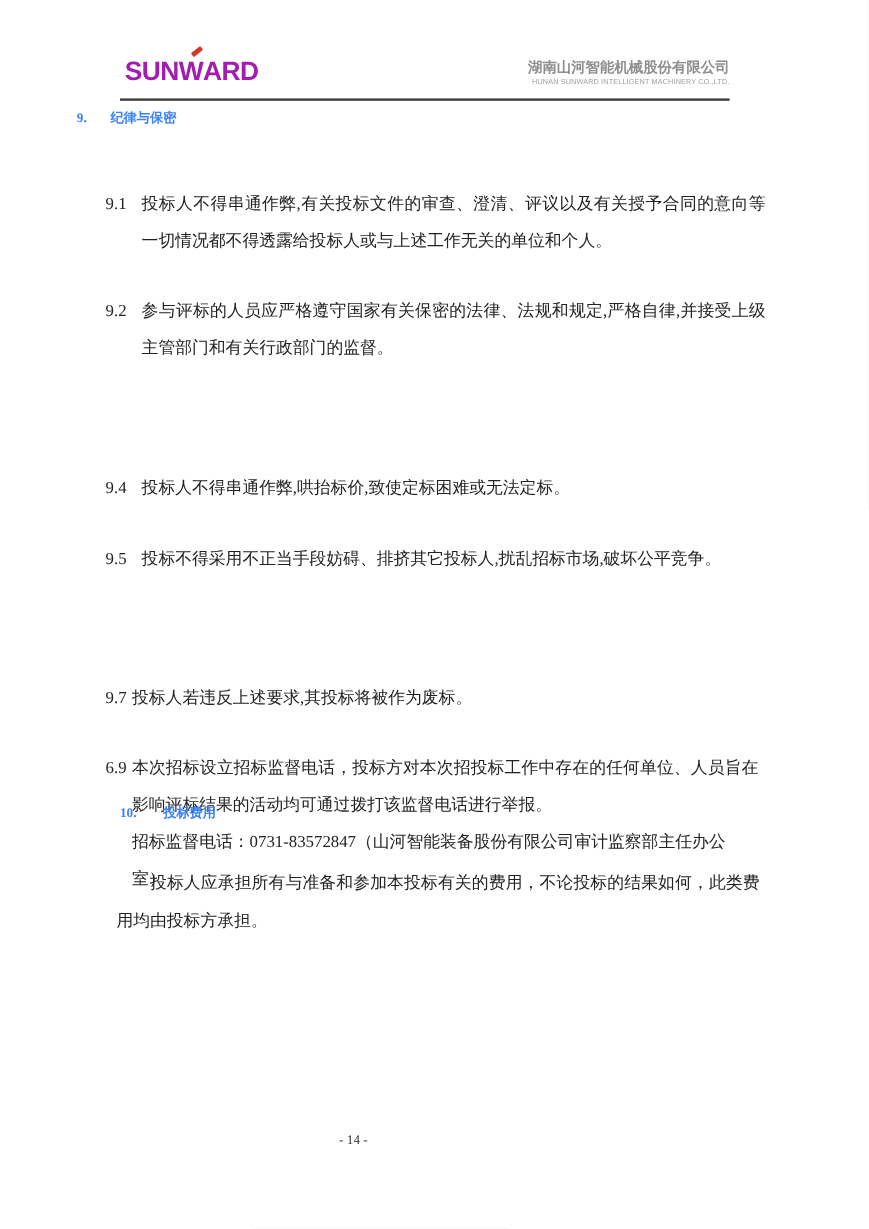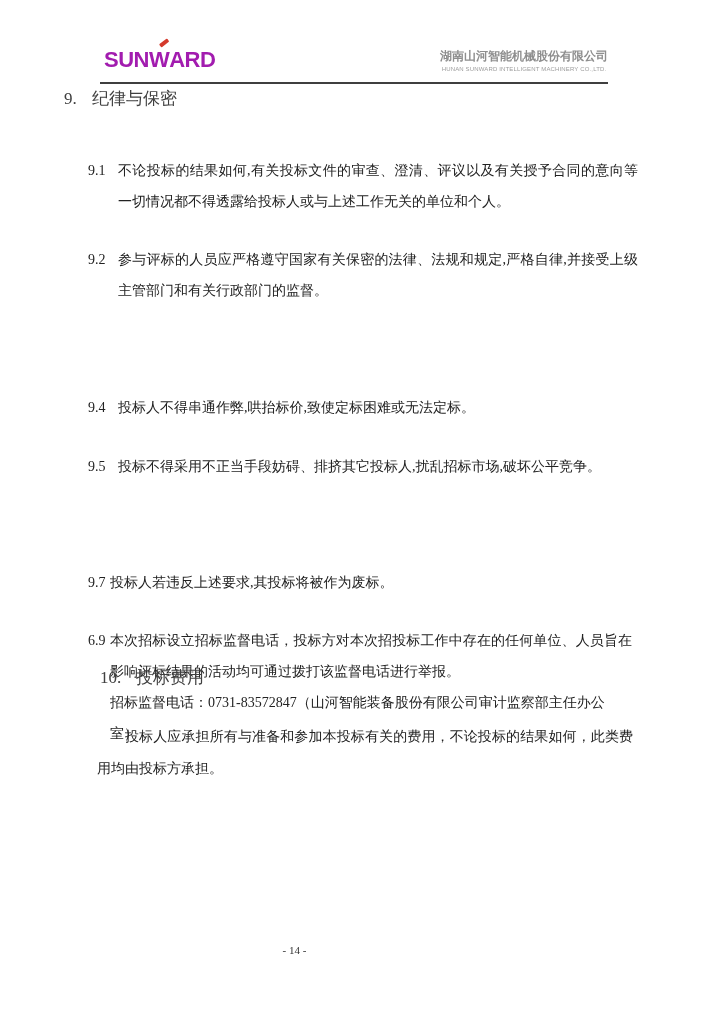--- a/index.html
+++ b/index.html
@@ -19,40 +19,40 @@
     font-weight:700;font-size:22px;letter-spacing:-0.5px;
     color:#a21caf;line-height:26px;white-space:nowrap;
   }
   .logo .w{position:relative;display:inline-block;}
   .logo .accent{
     position:absolute;top:-6px;right:0px;
     width:10px;height:3.5px;background:#d43a2c;
     transform:rotate(-38deg);border-radius:1px;
   }
   .company{
-    position:absolute;top:49px;right:116px;text-align:center;
+    position:absolute;top:49px;right:116px;text-align:right;
     font-family:"Liberation Sans","DejaVu Sans",sans-serif;
     line-height:1.25;
   }
   .company .cn{
     font-size:12px;font-weight:bold;color:#8e8e8e;
     letter-spacing:0px;white-space:nowrap;
   }
   .company .en{
     font-size:6px;color:#9c9c9c;letter-spacing:0.15px;
     margin-top:2px;white-space:nowrap;
   }
   .rule{
     position:absolute;left:100px;top:82px;width:508px;height:2px;
     background:#3f3f3f;
   }
   
   .h-sec{
-    position:absolute;font-weight:normal;font-size:17px;line-height:24px;
-    color:#404040;white-space:nowrap;
+    position:absolute;font-weight:bold;font-size:11px;line-height:24px;
+    color:#3b82f6;white-space:nowrap;
   }
   .h9{left:64px;top:87px;}
   .h10{left:61px;top:666px;margin-left:39px;}
   .h-sec .num{display:inline-block;}
   .h9 .num{width:28px;}
   .h10 .num{width:36px;}
   
   .item{
     position:absolute;left:88px;width:552px;
     font-size:14px;line-height:31px;margin-top:43px;
@@ -90,21 +90,21 @@
   </div>
 
   <div class="rule"></div>
 
   <div class="h-sec h9">
     <span class="num">9.</span><span>纪律与保密</span>
   </div>
 
   <div class="item" style="top:112px">
     <span class="no">9.1</span>
-    <span class="txt">不论投标的结果如何,有关投标文件的审查、澄清、评议以及有关授予合同的意向等一切情况都不得透露给投标人或与上述工作无关的单位和个人。</span>
+    <span class="txt">投标人不得串通作弊,有关投标文件的审查、澄清、评议以及有关授予合同的意向等一切情况都不得透露给投标人或与上述工作无关的单位和个人。</span>
   </div>
 
   <div class="item" style="top:201px">
     <span class="no">9.2</span>
     <span class="txt">参与评标的人员应严格遵守国家有关保密的法律、法规和规定,严格自律,并接受上级主管部门和有关行政部门的监督。</span>
   </div>
 
 
   <div class="item" style="top:349px">
     <span class="no">9.4</span>

